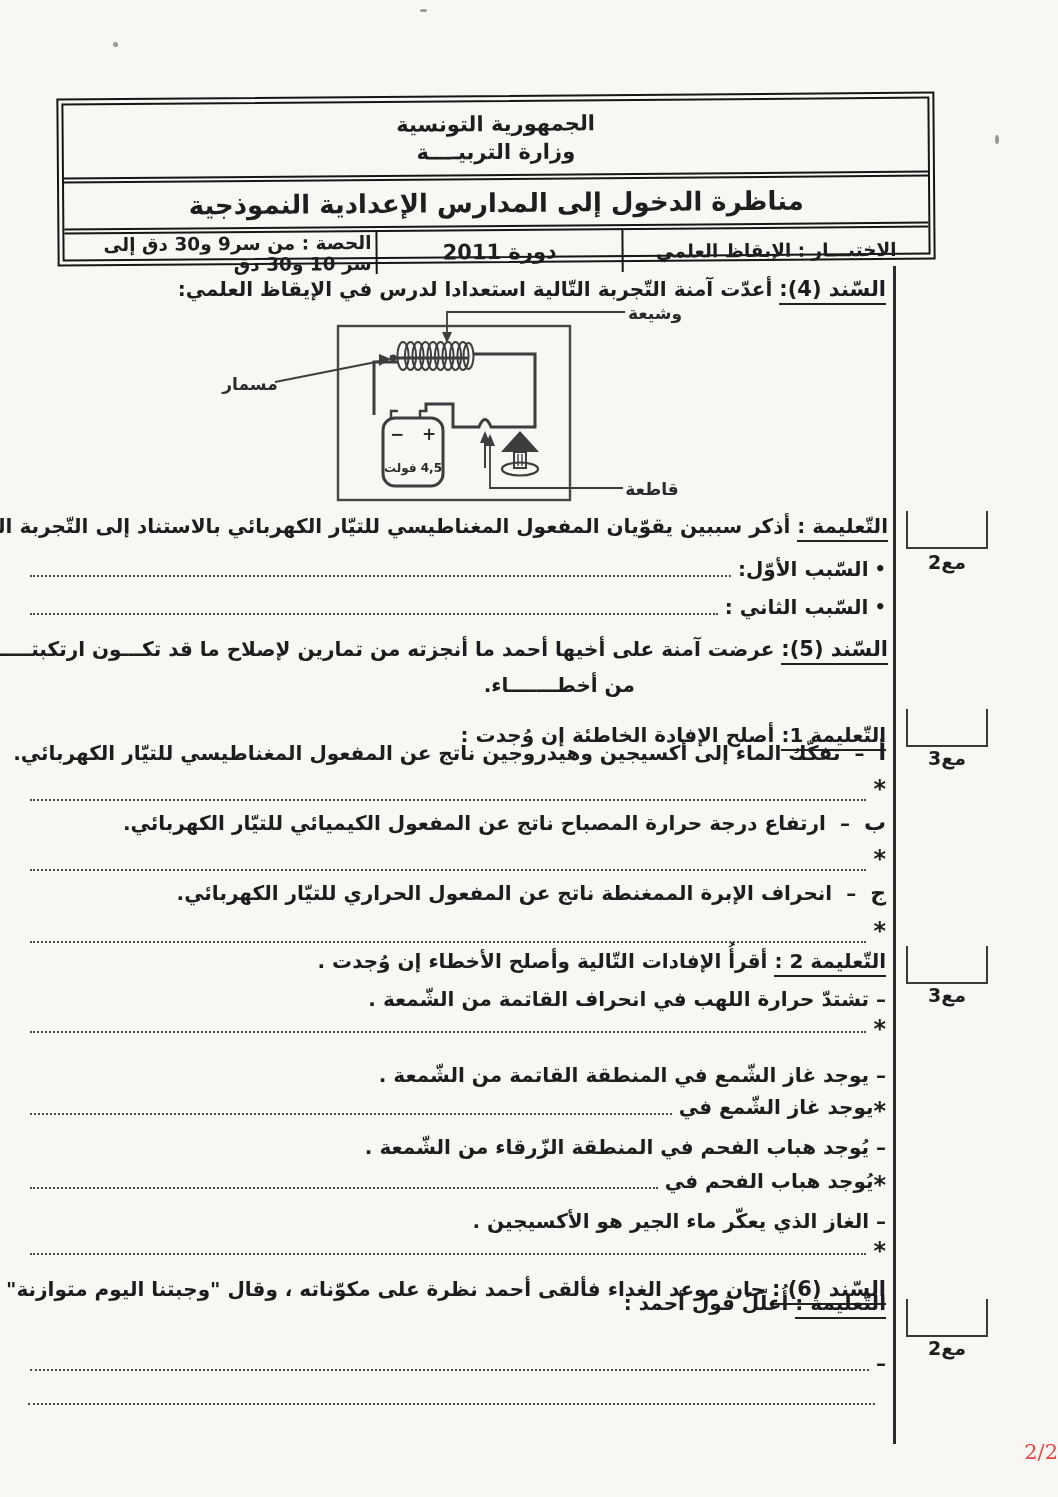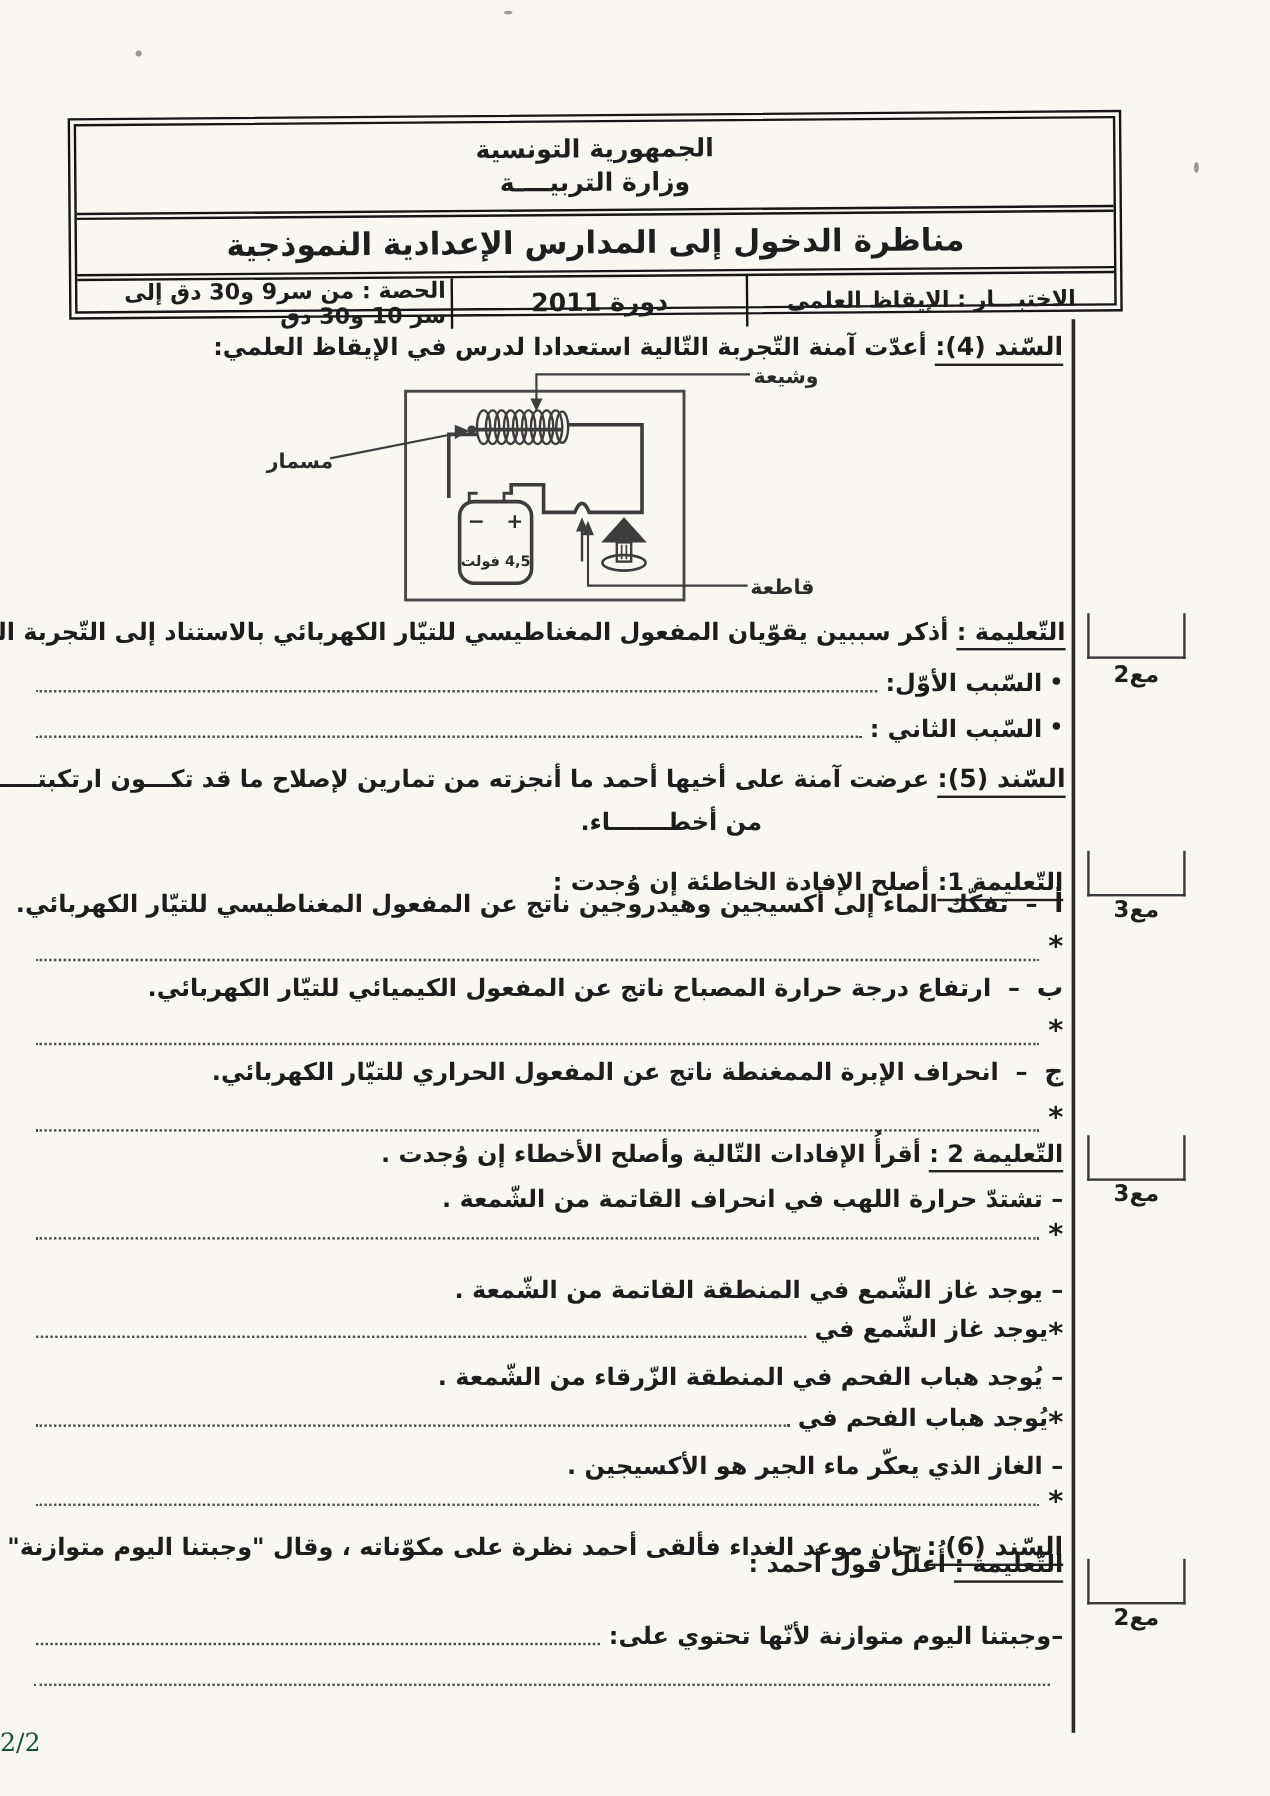--- a/index.html
+++ b/index.html
@@ -44,22 +44,22 @@
   .dots-only{left:28px;right:176px;}
   
   .vrule{position:absolute;left:893px;top:266px;width:2.5px;height:1178px;background:#2c2c2c;}
   .score-box{
     position:absolute;left:906px;width:82px;height:38px;
     border-left:2.2px solid #3a3a3a;border-right:2.2px solid #3a3a3a;border-bottom:2.2px solid #3a3a3a;
     box-sizing:border-box;
   }
   .score-label{position:absolute;left:906px;width:82px;text-align:center;font-size:19px;direction:rtl;}
   
-  .pagenum{position:absolute;left:0;right:0;top:1440px;text-align:left;
-    font-family:"DejaVu Serif",serif;font-weight:normal;font-size:21px;color:#14532d;}
+  .pagenum{position:absolute;left:0;right:0;top:1440px;text-align:right;
+    font-family:"DejaVu Serif",serif;font-weight:normal;font-size:21px;color:#ef4444;}
   .speck{position:absolute;background:#9a9890;border-radius:50%;}
   svg text{font-family:"DejaVu Sans",sans-serif;font-weight:bold;fill:#2b2b2b;}
 </style>
 </head>
 <body>
 
 <div class="speck" style="left:113px;top:42px;width:5px;height:5px;"></div>
 <div class="speck" style="left:420px;top:9px;width:7px;height:3px;"></div>
 <div class="speck" style="left:995px;top:135px;width:4px;height:9px;"></div>
 
@@ -248,21 +248,20 @@
 <div class="line r" style="top:1274px;">
   <span class="u sanad-t">السّند (6) :</span>
   <span>حان موعد الغداء فألقى أحمد نظرة على مكوّناته ، وقال "وجبتنا اليوم متوازنة"</span>
 </div>
 <div class="line r" style="top:1288px;">
   <span class="u">التّعليمة :</span>
   <span>أُعلّلُ قول أحمد :</span>
 </div>
 <div class="line fill" style="top:1348px;">
   <span>–</span>
-  <span>وجبتنا اليوم متوازنة لأنّها تحتوي على:</span>
   <span class="dots"></span>
 </div>
 <div class="line fill dots-only" style="top:1396px;height:16px;">
   <span class="dots"></span>
 </div>
 
 <div class="vrule"></div>
 
 <div class="score-box" style="top:511px;"></div>
 <div class="score-label" style="top:551px;">مع2</div>

